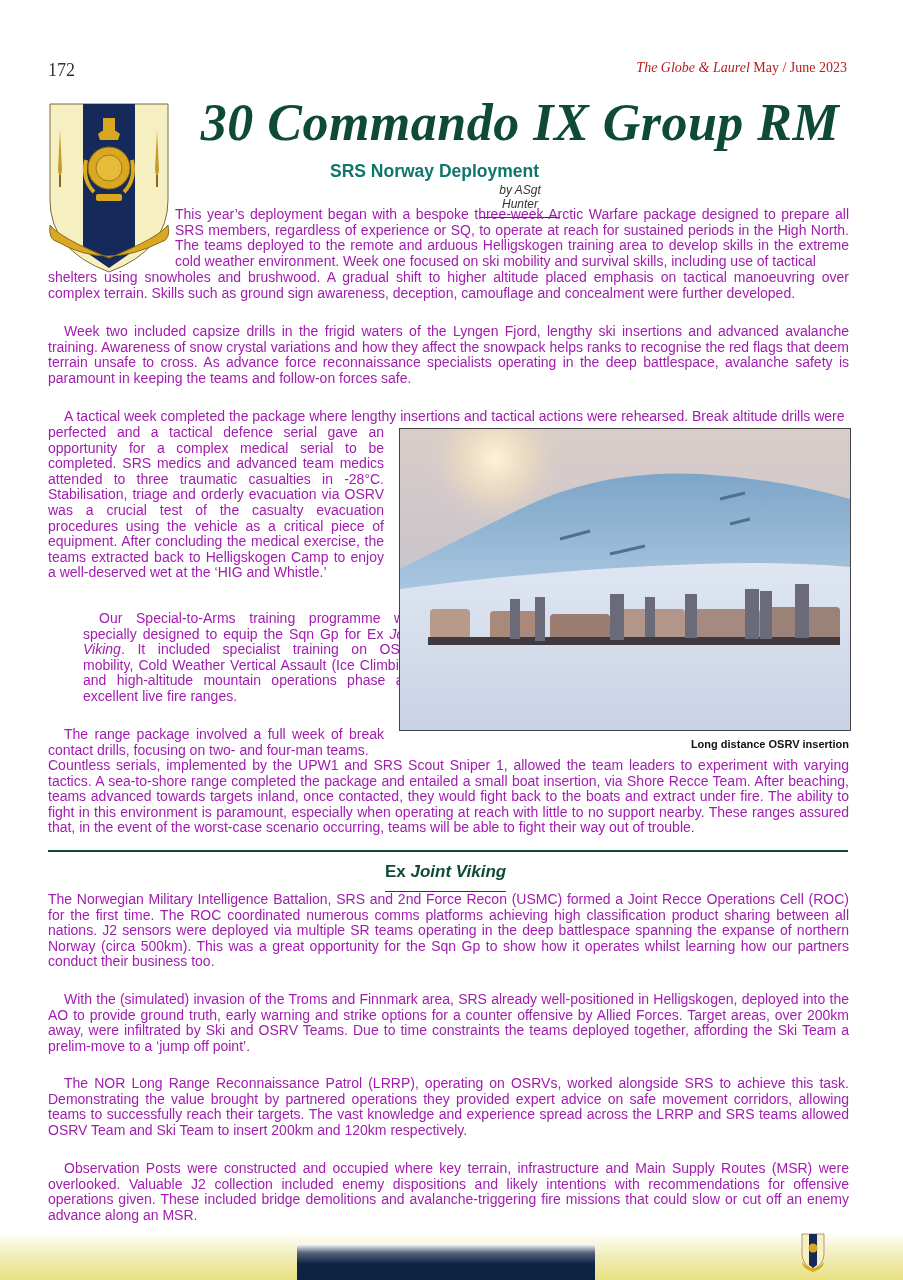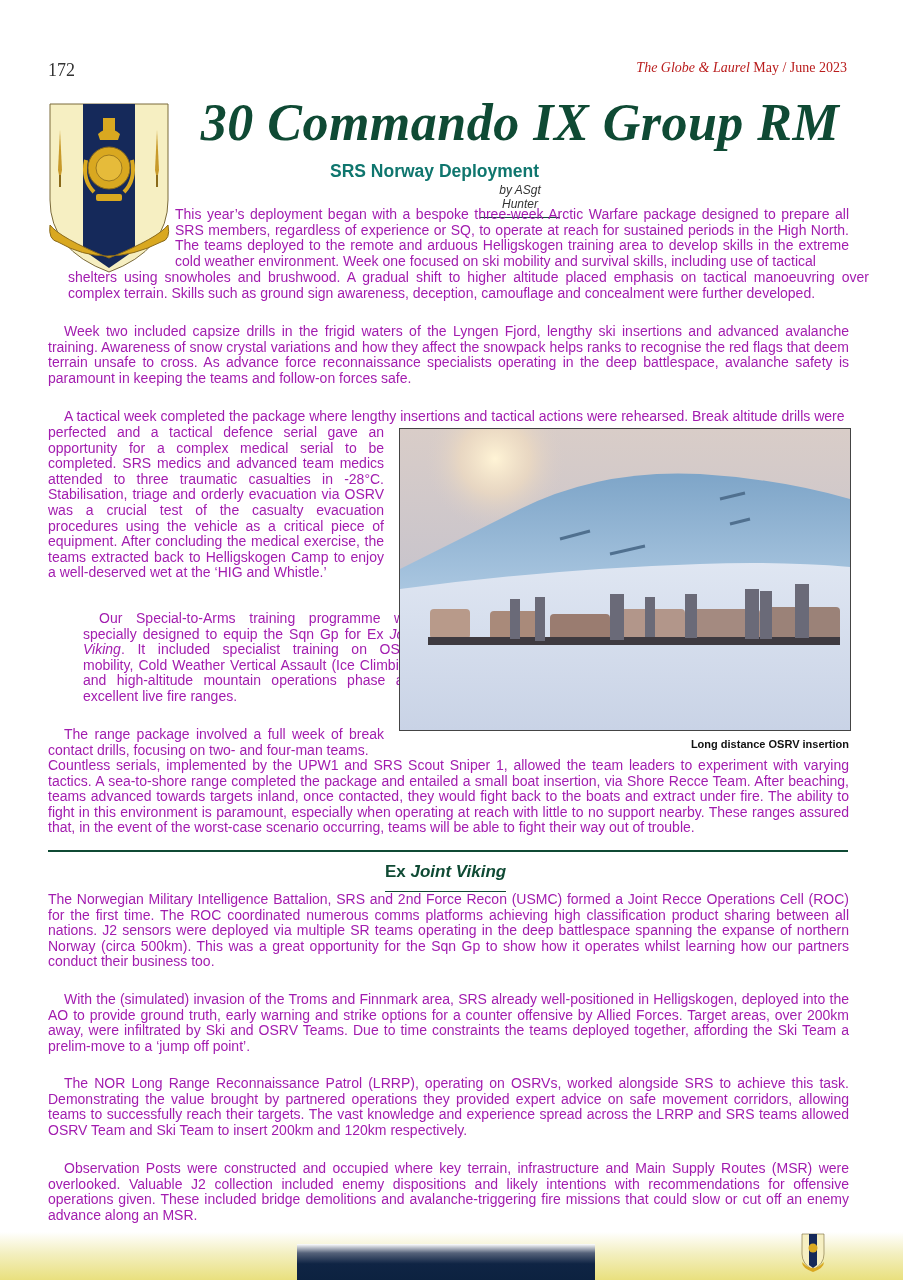--- a/index.html
+++ b/index.html
@@ -56,21 +56,21 @@
 </svg>
 
 <div class="abs title">30 Commando IX Group RM</div>
 
 <div class="abs subhead">SRS Norway Deployment</div>
 <div class="abs byline">by ASgt Hunter</div>
 
 <div class="abs para" style="left:175px; top:207px; width:674px;">
   <span>This year’s deployment began with a bespoke three-week Arctic Warfare package designed to prepare all SRS members, regardless of experience or SQ, to operate at reach for sustained periods in the High North. The teams deployed to the remote and arduous Helligskogen training area to develop skills in the extreme cold weather environment. Week one focused on ski mobility and survival skills, including use of tactical</span>
 </div>
-<div class="abs para last-left" style="left:48px; top:270px; width:801px;margin-left:20px;">shelters using snowholes and brushwood. A gradual shift to higher altitude placed emphasis on tactical manoeuvring over complex terrain. Skills such as ground sign awareness, deception, camouflage and concealment were further developed.</div>
+<div class="abs para last-left" style="left:48px; top:270px; width:801px;">shelters using snowholes and brushwood. A gradual shift to higher altitude placed emphasis on tactical manoeuvring over complex terrain. Skills such as ground sign awareness, deception, camouflage and concealment were further developed.</div>
 
 <div class="abs para indent last-left" style="left:48px; top:324px; width:801px;">Week two included capsize drills in the frigid waters of the Lyngen Fjord, lengthy ski insertions and advanced avalanche training. Awareness of snow crystal variations and how they affect the snowpack helps ranks to recognise the red flags that deem terrain unsafe to cross. As advance force reconnaissance specialists operating in the deep battlespace, avalanche safety is paramount in keeping the teams and follow-on forces safe.</div>
 
 <div class="abs para indent" style="left:48px; top:409px; width:801px; white-space:nowrap;">A tactical week completed the package where lengthy insertions and tactical actions were rehearsed. Break altitude drills were</div>
 <div class="abs para last-left" style="left:48px; top:425px; width:336px;">perfected and a tactical defence serial gave an opportunity for a complex medical serial to be completed. SRS medics and advanced team medics attended to three traumatic casualties in -28°C. Stabilisation, triage and orderly evacuation via OSRV was a crucial test of the casualty evacuation procedures using the vehicle as a critical piece of equipment. After concluding the medical exercise, the teams extracted back to Helligskogen Camp to enjoy a well-deserved wet at the ‘HIG and Whistle.’</div>
 
 <div class="abs para indent last-left" style="left:60px; top:611px; width:336px;margin-left:23px;"><span>Our Special-to-Arms training programme was specially designed to equip the Sqn Gp for Ex </span><i>Joint Viking</i><span>. It included specialist training on OSRV mobility, Cold Weather Vertical Assault (Ice Climbing) and high-altitude mountain operations phase and excellent live fire ranges.</span></div>
 
 <div class="abs para indent last-left" style="left:48px; top:727px; width:336px;">The range package involved a full week of break contact drills, focusing on two- and four-man teams.</div>
 <div class="abs para last-left" style="left:48px; top:758px; width:801px;">Countless serials, implemented by the UPW1 and SRS Scout Sniper 1, allowed the team leaders to experiment with varying tactics. A sea-to-shore range completed the package and entailed a small boat insertion, via Shore Recce Team. After beaching, teams advanced towards targets inland, once contacted, they would fight back to the boats and extract under fire. The ability to fight in this environment is paramount, especially when operating at reach with little to no support nearby. These ranges assured that, in the event of the worst-case scenario occurring, teams will be able to fight their way out of trouble.</div>

